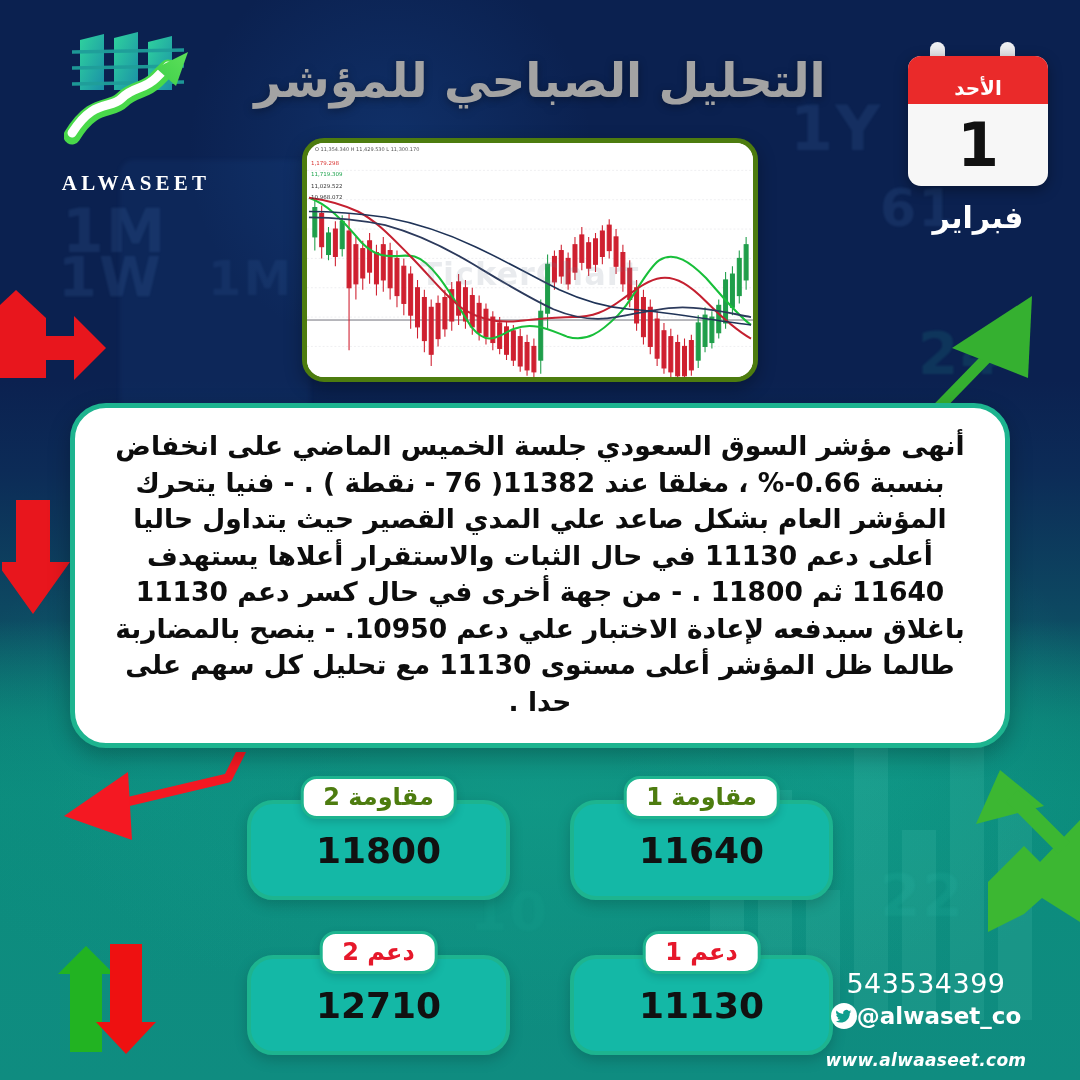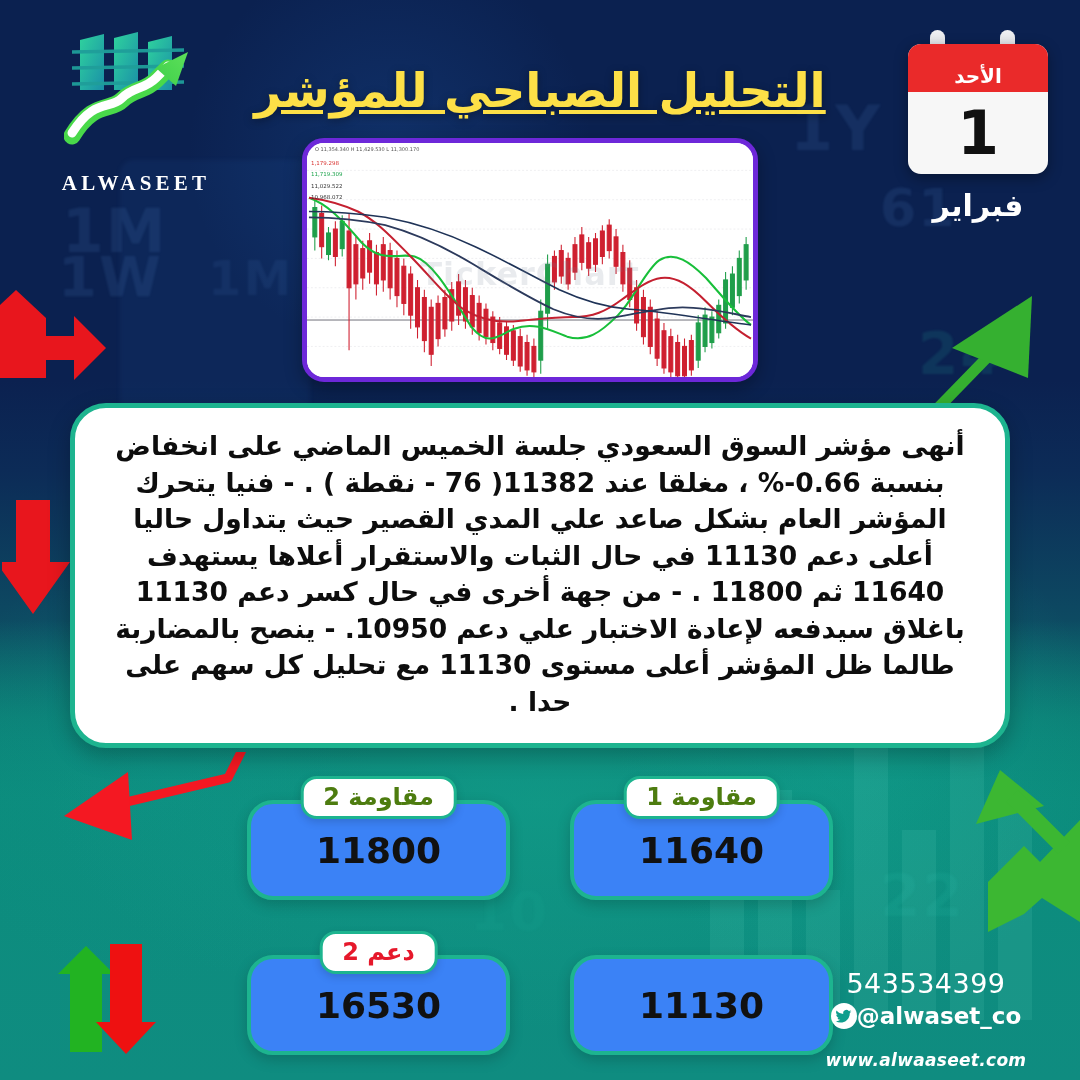--- a/index.html
+++ b/index.html
@@ -72,30 +72,29 @@
   .logo-name {
     position:absolute; left:0; bottom:2px; width:160px;
     text-align:center; color:#ffffff;
     font-size:21px; font-weight:700; letter-spacing:4.2px;
     font-family:Liberation Serif, serif;
     direction:ltr;
   }
 
   
   .title {
-    position:absolute; left:250px; top:50px; width:580px; height:80px;
+    position:absolute; left:250px; top:40px; width:580px; height:80px;
     display:flex; align-items:center; justify-content:center;
-    color:#fde047; font-size:47px; font-weight:700;
+    color:#a3a3a3; font-size:47px; font-weight:700;
     text-shadow:0 2px 8px rgba(0,0,0,.35);
     direction:rtl;
-    text-decoration:underline;
-  }
-
-  
-  .cal-wrap { position:absolute; left:898px; top:30px; width:160px; height:215px; }
+  }
+
+  
+  .cal-wrap { position:absolute; left:898px; top:42px; width:160px; height:215px; }
   .cal-rings { position:absolute; left:0; top:0; width:160px; height:30px; }
   .cal-ring {
     position:absolute; top:0; width:15px; height:42px;
     background:linear-gradient(to bottom,#f0f1f3,#c9ccd2);
     border-radius:8px;
   }
   .cal-ring.l { left:32px; }
   .cal-ring.r { left:102px; }
   .cal-card {
     position:absolute; left:10px; top:14px; width:140px; height:130px;
@@ -114,21 +113,21 @@
     color:#111; font-size:60px; font-weight:700; line-height:1;
   }
   .cal-month {
     position:absolute; left:0; top:158px; width:160px; text-align:center;
     color:#ffffff; font-size:30px; font-weight:700;
   }
 
   
   .chart-card {
     position:absolute; left:302px; top:138px; width:456px; height:244px;
-    background:#ffffff; border:5px solid #6d28d9;
+    background:#ffffff; border:5px solid #4d7c0f;
     border-radius:22px; overflow:hidden;
     box-shadow:0 6px 18px rgba(0,0,0,.3);
   }
   .chart-inner { position:absolute; inset:0; }
   .chart-wm {
     position:absolute; left:50%; top:56%; transform:translate(-50%,-50%);
     color:rgba(120,130,150,.16);
     font-size:32px; font-weight:700; letter-spacing:1px;
     direction:ltr; white-space:nowrap;
   }
@@ -153,21 +152,21 @@
   .panel p {
     color:#0d0d0d; font-size:26.5px; font-weight:700;
     line-height:1.38; text-align:center; direction:rtl;
     margin:0;
   }
 
   
   .lvl { position:absolute; }
   .lvl-box {
     position:absolute; left:0; top:24px; width:100%; height:100px;
-    background:#3b82f6; border:4px solid #1db48f;
+    background:#14b8a6; border:4px solid #1db48f;
     border-radius:26px;
     display:flex; align-items:center; justify-content:center;
     box-shadow:0 5px 14px rgba(0,0,0,.18);
   }
   .lvl-val { color:#111; font-size:36px; font-weight:700; direction:ltr; }
   .lvl-tag {
     position:absolute; top:0; left:50%; transform:translateX(-50%);
     background:#ffffff; border:3.5px solid #1db48f;
     border-radius:16px; padding:4px 20px 5px 20px;
     font-size:24px; font-weight:700; white-space:nowrap;
@@ -488,29 +487,30 @@
 
   <div class="lvl" style="left:570px;top:776px;width:263px;height:124px;">
     <div class="lvl-box">
       <span class="lvl-val">11640</span>
     </div>
     <div class="lvl-tag res">مقاومة 1</div>
   </div>
 
   <div class="lvl" style="left:247px;top:931px;width:263px;height:124px;">
     <div class="lvl-box">
-      <span class="lvl-val">16530</span>
+      <span class="lvl-val">12710</span>
     </div>
     <div class="lvl-tag sup">دعم 2</div>
   </div>
 
   <div class="lvl" style="left:570px;top:931px;width:263px;height:124px;">
     <div class="lvl-box">
       <span class="lvl-val">11130</span>
     </div>
+    <div class="lvl-tag sup">دعم 1</div>
   </div>
 
   <div class="contact">
     <div class="phone">543534399</div>
     <div class="handle-row">
       <span class="tw-badge">
         <svg viewBox="0 0 24 24" width="17" height="17" aria-hidden="true">
           <path fill="#0f9e8e" d="M23 4.9c-.8.4-1.7.6-2.6.8a4.6 4.6 0 0 0 2-2.5c-.9.5-1.9.9-2.9 1.1a4.5 4.5 0 0 0-7.8 4.1A12.9 12.9 0 0 1 2.3 3.6a4.5 4.5 0 0 0 1.4 6.1c-.7 0-1.4-.2-2-.6 0 2.2 1.5 4 3.6 4.4-.6.2-1.3.2-2 .1a4.5 4.5 0 0 0 4.2 3.1A9 9 0 0 1 1 18.6a12.8 12.8 0 0 0 7 2c8.3 0 12.9-6.9 12.9-12.9v-.6c.9-.6 1.6-1.4 2.1-2.2z"></path>
         </svg>
       </span>

